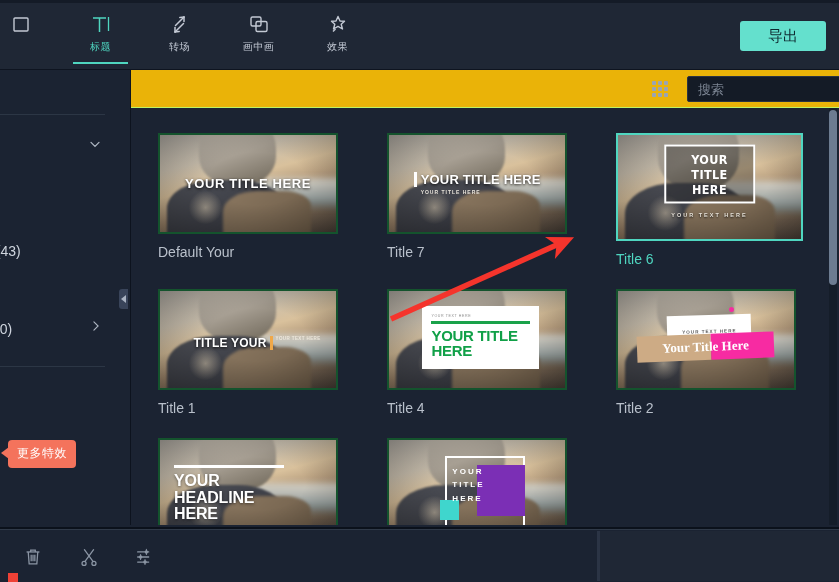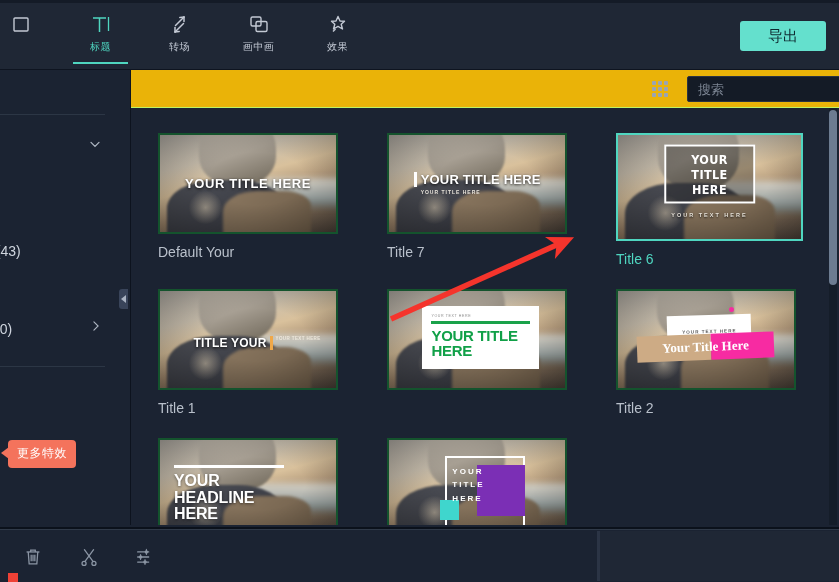--- a/index.html
+++ b/index.html
@@ -435,20 +435,21 @@
               <div class="shoulder"></div>
               <div class="glow"></div>
               <div class="vign"></div>
             </div>
             <div class="t4">
               <div class="tiny">YOUR TEXT HERE</div>
               <div class="rule"></div>
               <div class="main">YOUR TITLE HERE</div>
             </div>
           </div>
+          <div class="cname">Title 4</div>
         </div>
         <div class="cell">
           <div class="thumb">
             <div class="photo">
               <div class="sky"></div>
               <div class="sea"></div>
               <div class="head"></div>
               <div class="body"></div>
               <div class="shoulder"></div>
               <div class="glow"></div>

